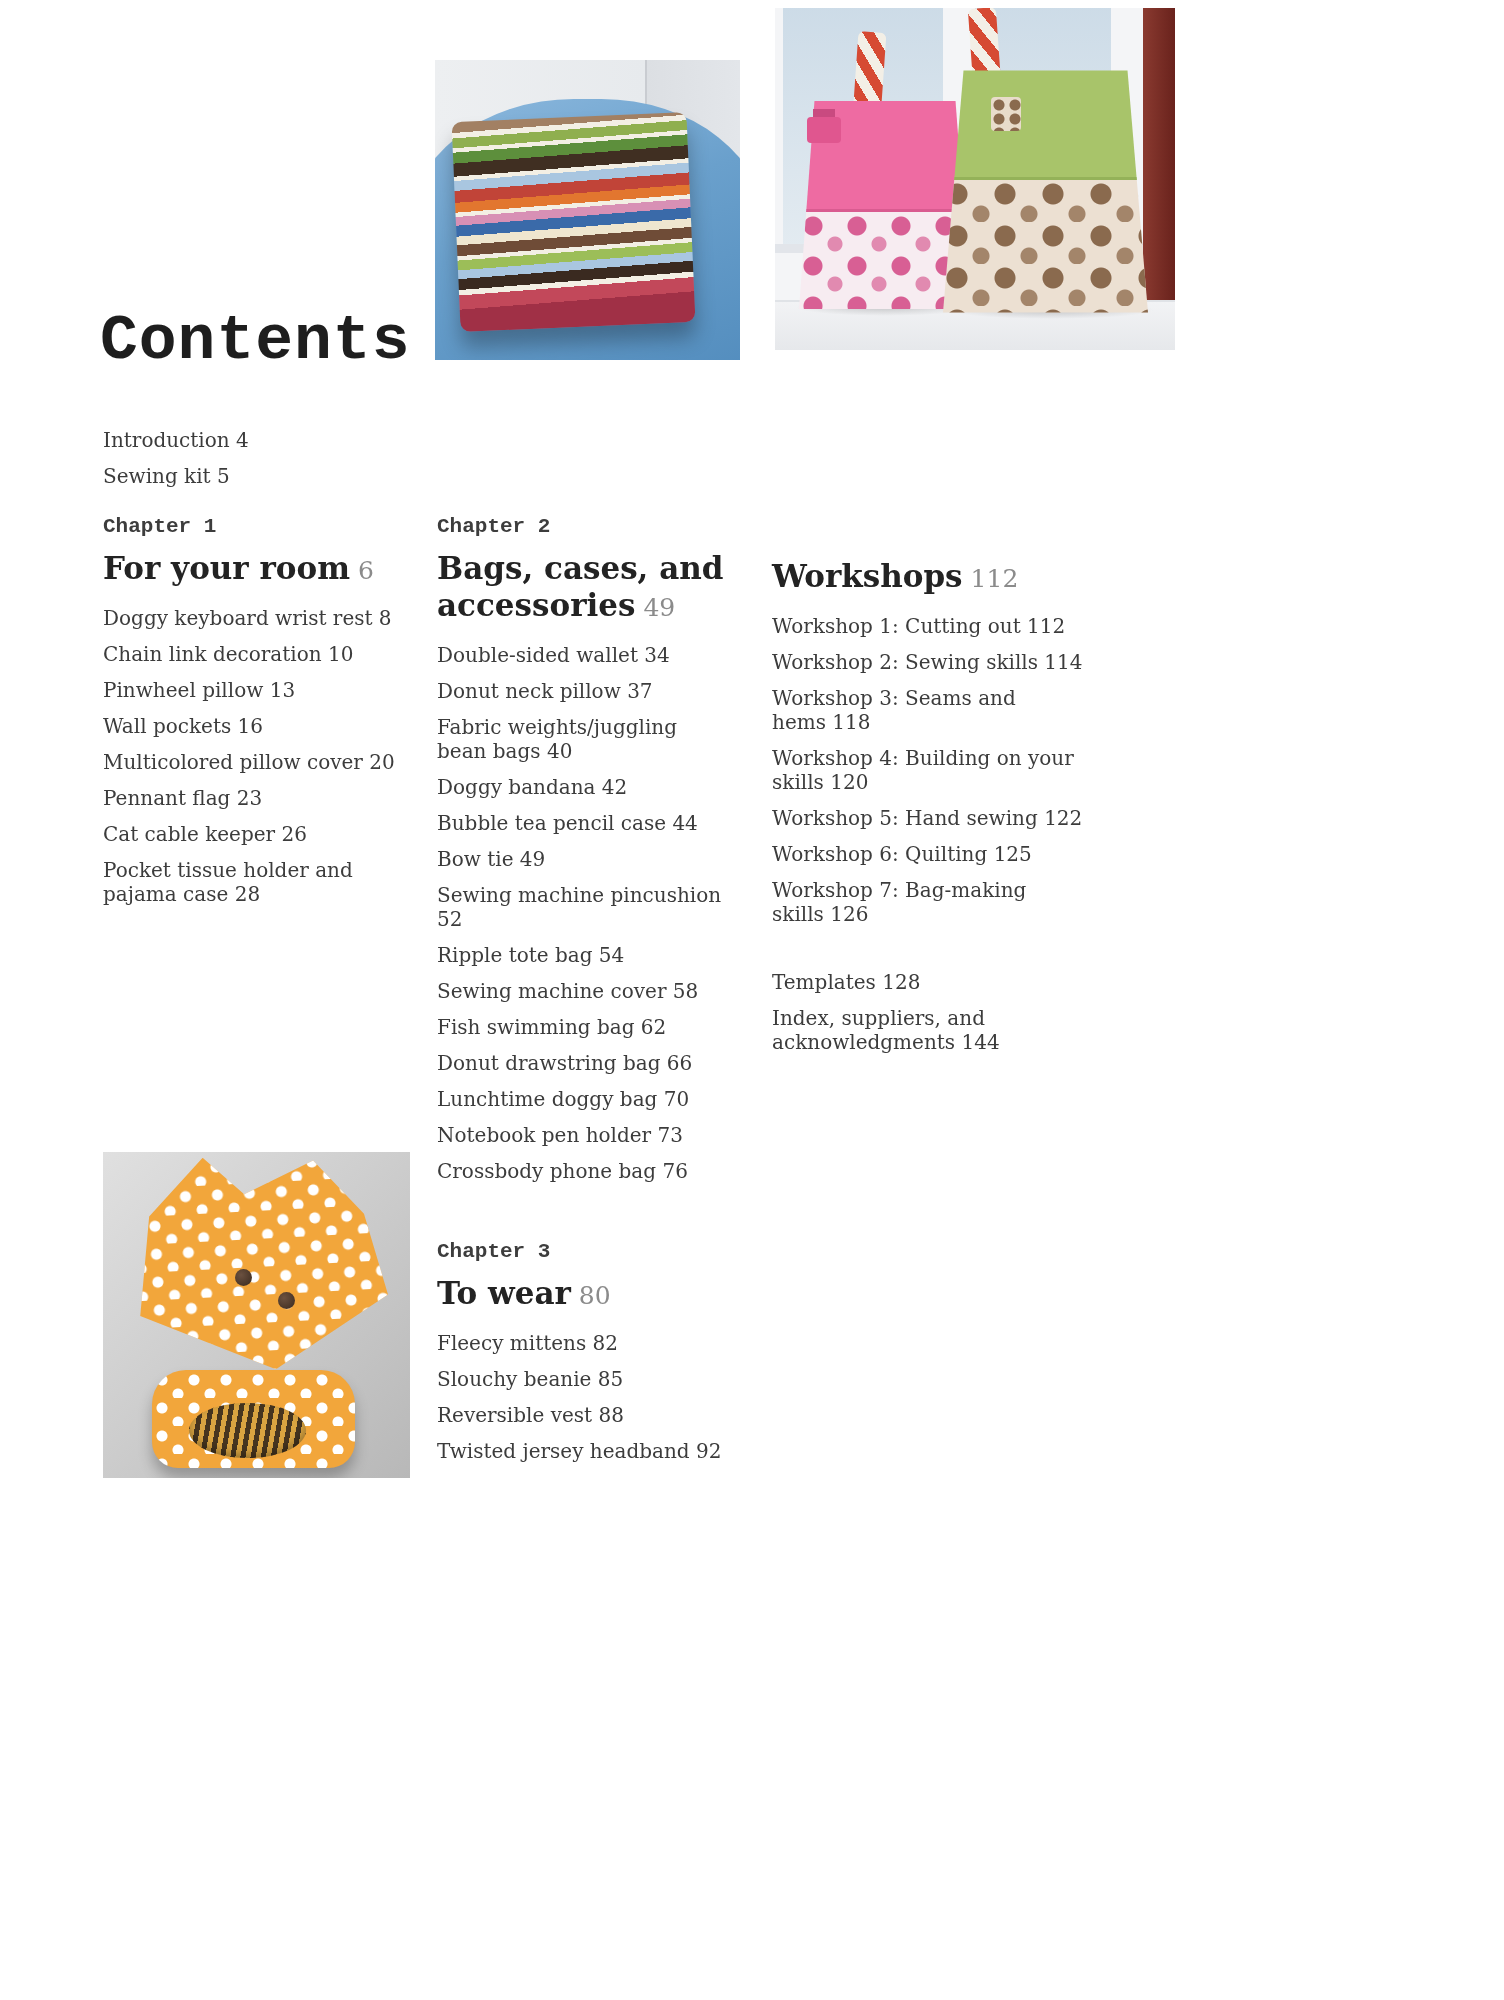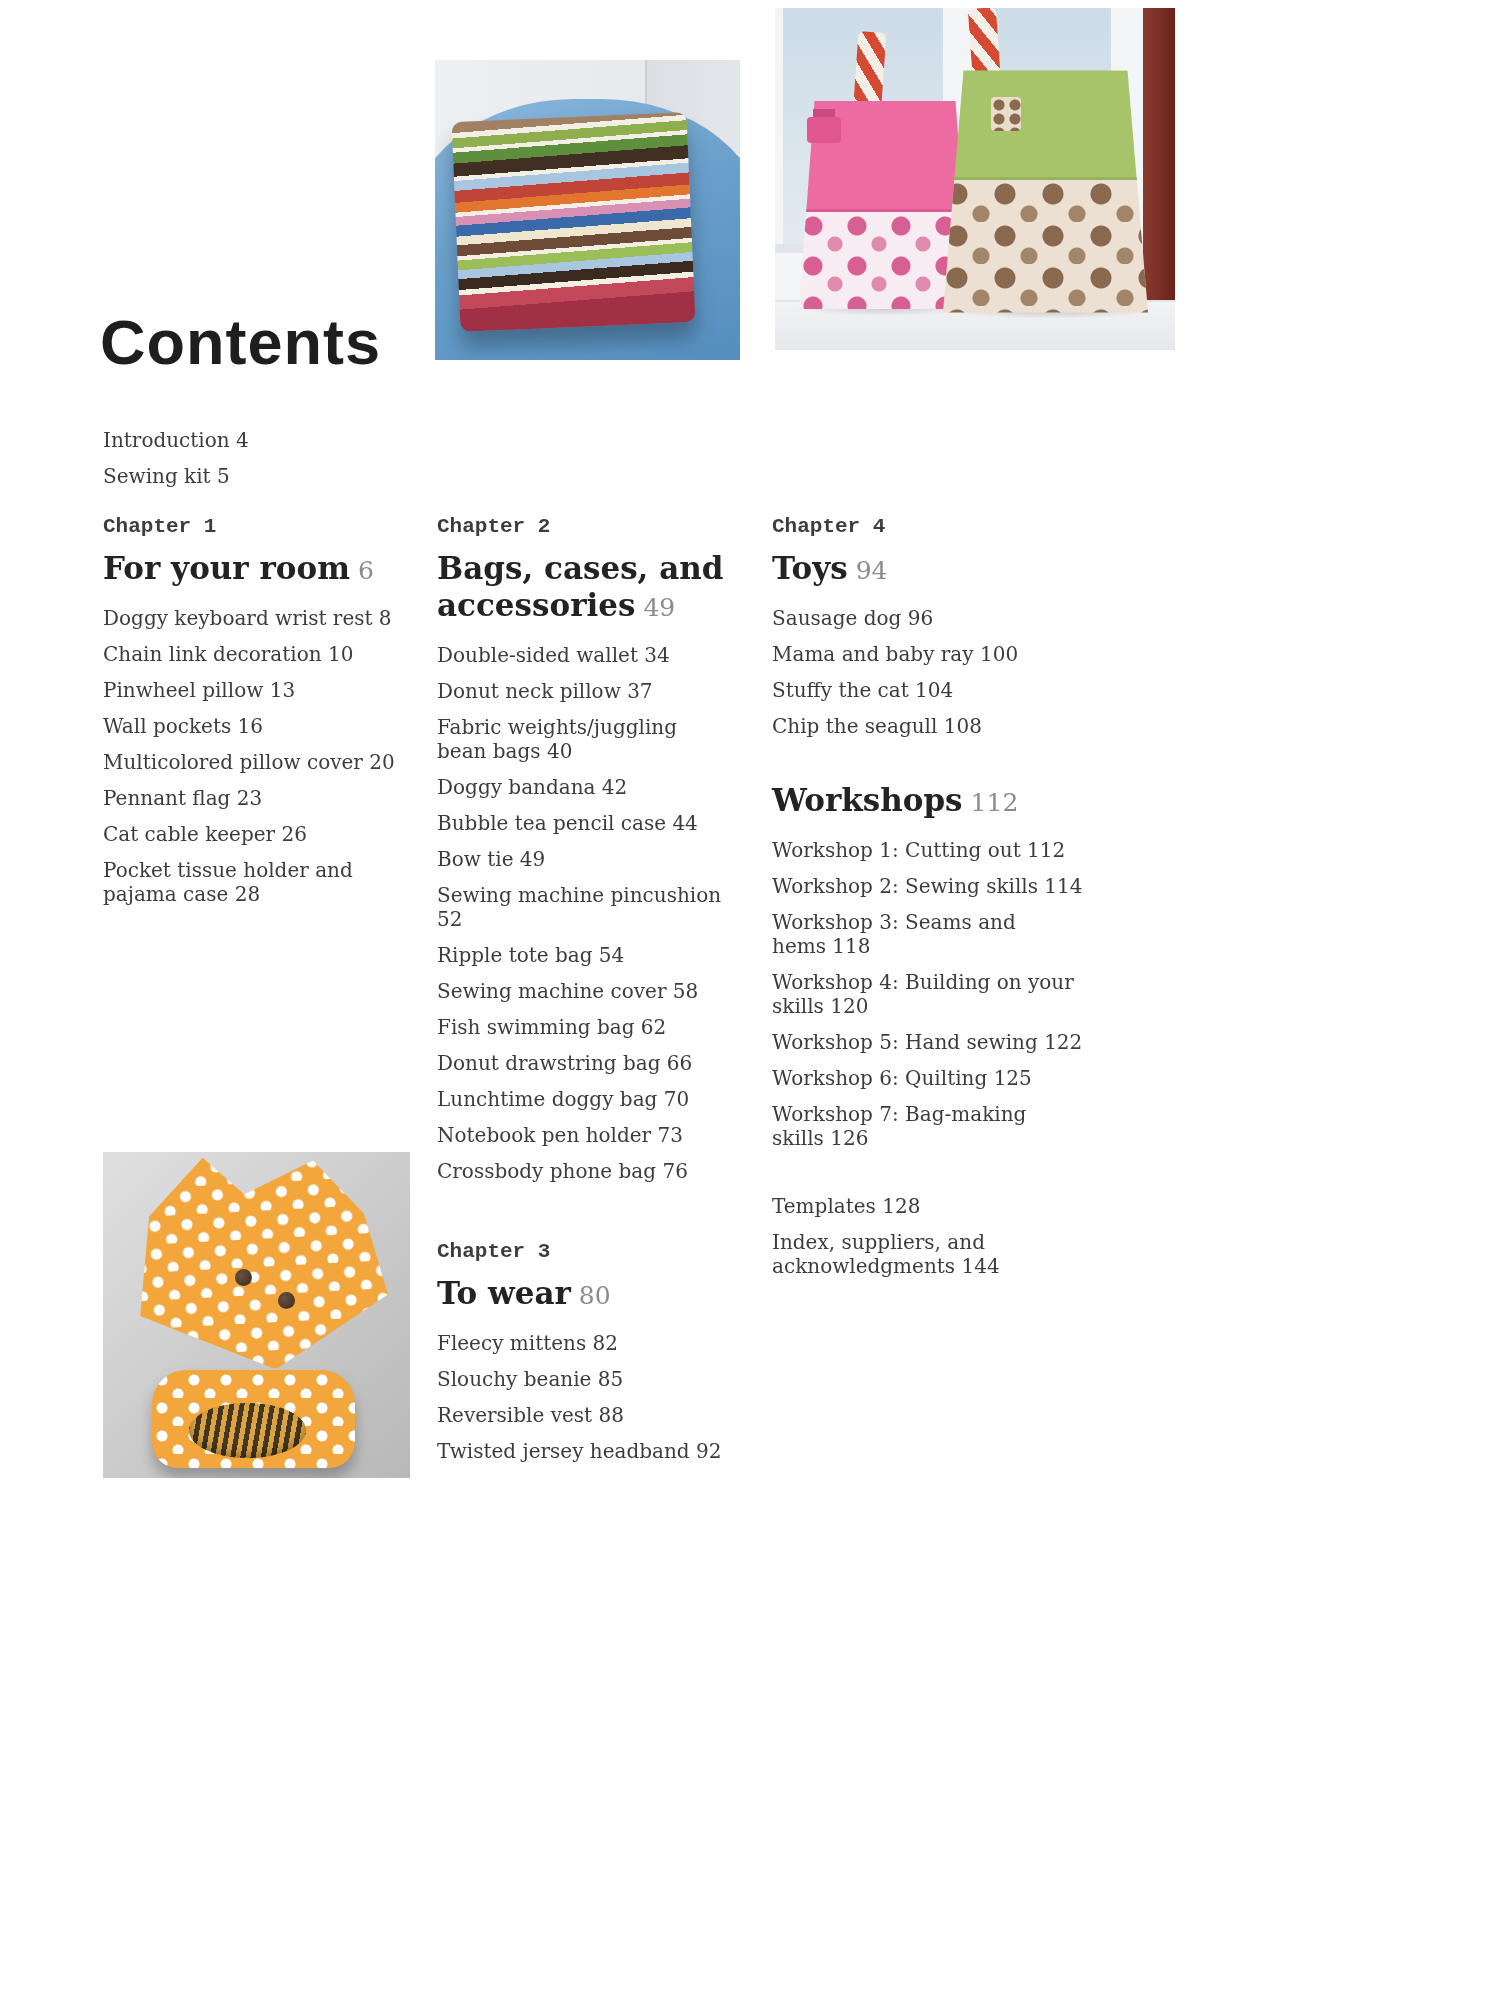--- a/index.html
+++ b/index.html
@@ -1,21 +1,21 @@
 <!DOCTYPE html>
 <html><head>
 <meta charset="utf-8">
 <style>
   html,body{margin:0;padding:0;background:#ffffff;}
   .page{position:relative;width:1504px;height:2000px;background:#ffffff;overflow:hidden;
         font-family:"DejaVu Serif",serif;color:#3c3c3c;}
 
   
   .page-title{position:absolute;left:100px;top:306px;margin:0;font-size:63px;font-weight:700;
-              color:#1e1e1e;letter-spacing:1px;font-family:Liberation Sans, sans-serif;}
+              color:#1e1e1e;letter-spacing:1px;font-family:Liberation Mono, monospace;}
   .front-matter{position:absolute;left:103px;top:428px;width:300px;}
   .toc-item{font-size:20px;line-height:24px;margin:0 0 12px 0;color:#3c3c3c;white-space:pre-line;}
   .col{position:absolute;top:514px;}
   .col1{left:103px;width:302px;}
   .col2{left:437px;width:314px;}
   .col3{left:772px;width:324px;}
   .ch-label{font-family:Liberation Mono, monospace;font-weight:700;font-size:21px;
             line-height:26px;margin:0 0 10px 0;color:#3d3d3d;}
   .ch-title{font-size:31px;line-height:37px;font-weight:700;color:#232323;margin:0 0 17px 0;}
   .ch-title-text{white-space:pre-line;}
@@ -199,30 +199,20 @@
       <div class="items">
           <div class="toc-item">Fleecy mittens 82</div>
           <div class="toc-item">Slouchy beanie 85</div>
           <div class="toc-item">Reversible vest 88</div>
           <div class="toc-item">Twisted jersey headband 92</div>
         </div>
     </div>
   </div>
 
   <div class="col col3">
-    <div class="chapter">
-      <div class="ch-label">Chapter 4</div>
-      <div class="ch-title"><span class="ch-title-text">Toys</span><span class="ch-page">94</span></div>
-      <div class="items">
-          <div class="toc-item">Sausage dog 96</div>
-          <div class="toc-item">Mama and baby ray 100</div>
-          <div class="toc-item">Stuffy the cat 104</div>
-          <div class="toc-item">Chip the seagull 108</div>
-        </div>
-    </div>
     <div class="chapter block-gap-sm">
       <div class="ch-title"><span class="ch-title-text">Workshops</span><span class="ch-page">112</span></div>
       <div class="items">
           <div class="toc-item">Workshop 1: Cutting out 112</div>
           <div class="toc-item">Workshop 2: Sewing skills 114</div>
           <div class="toc-item">Workshop 3: Seams and
 hems 118</div>
           <div class="toc-item">Workshop 4: Building on your
 skills 120</div>
           <div class="toc-item">Workshop 5: Hand sewing 122</div>

